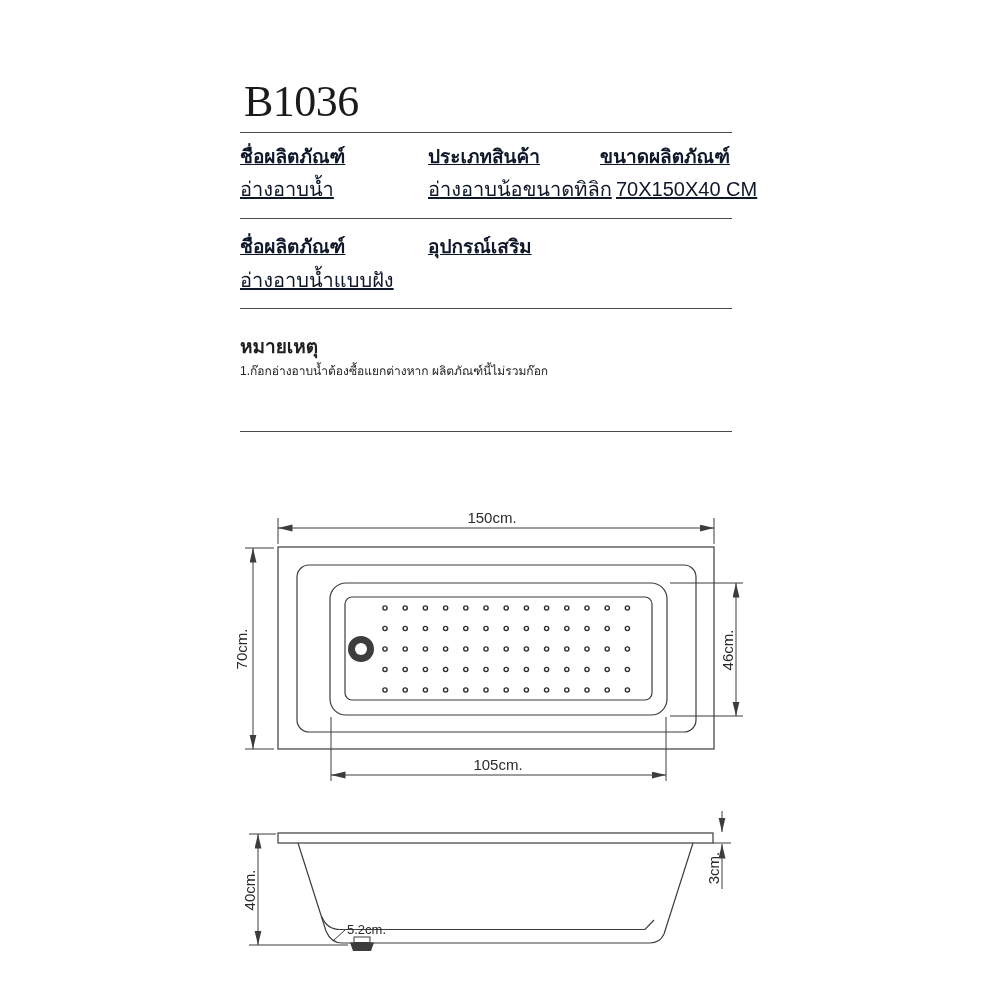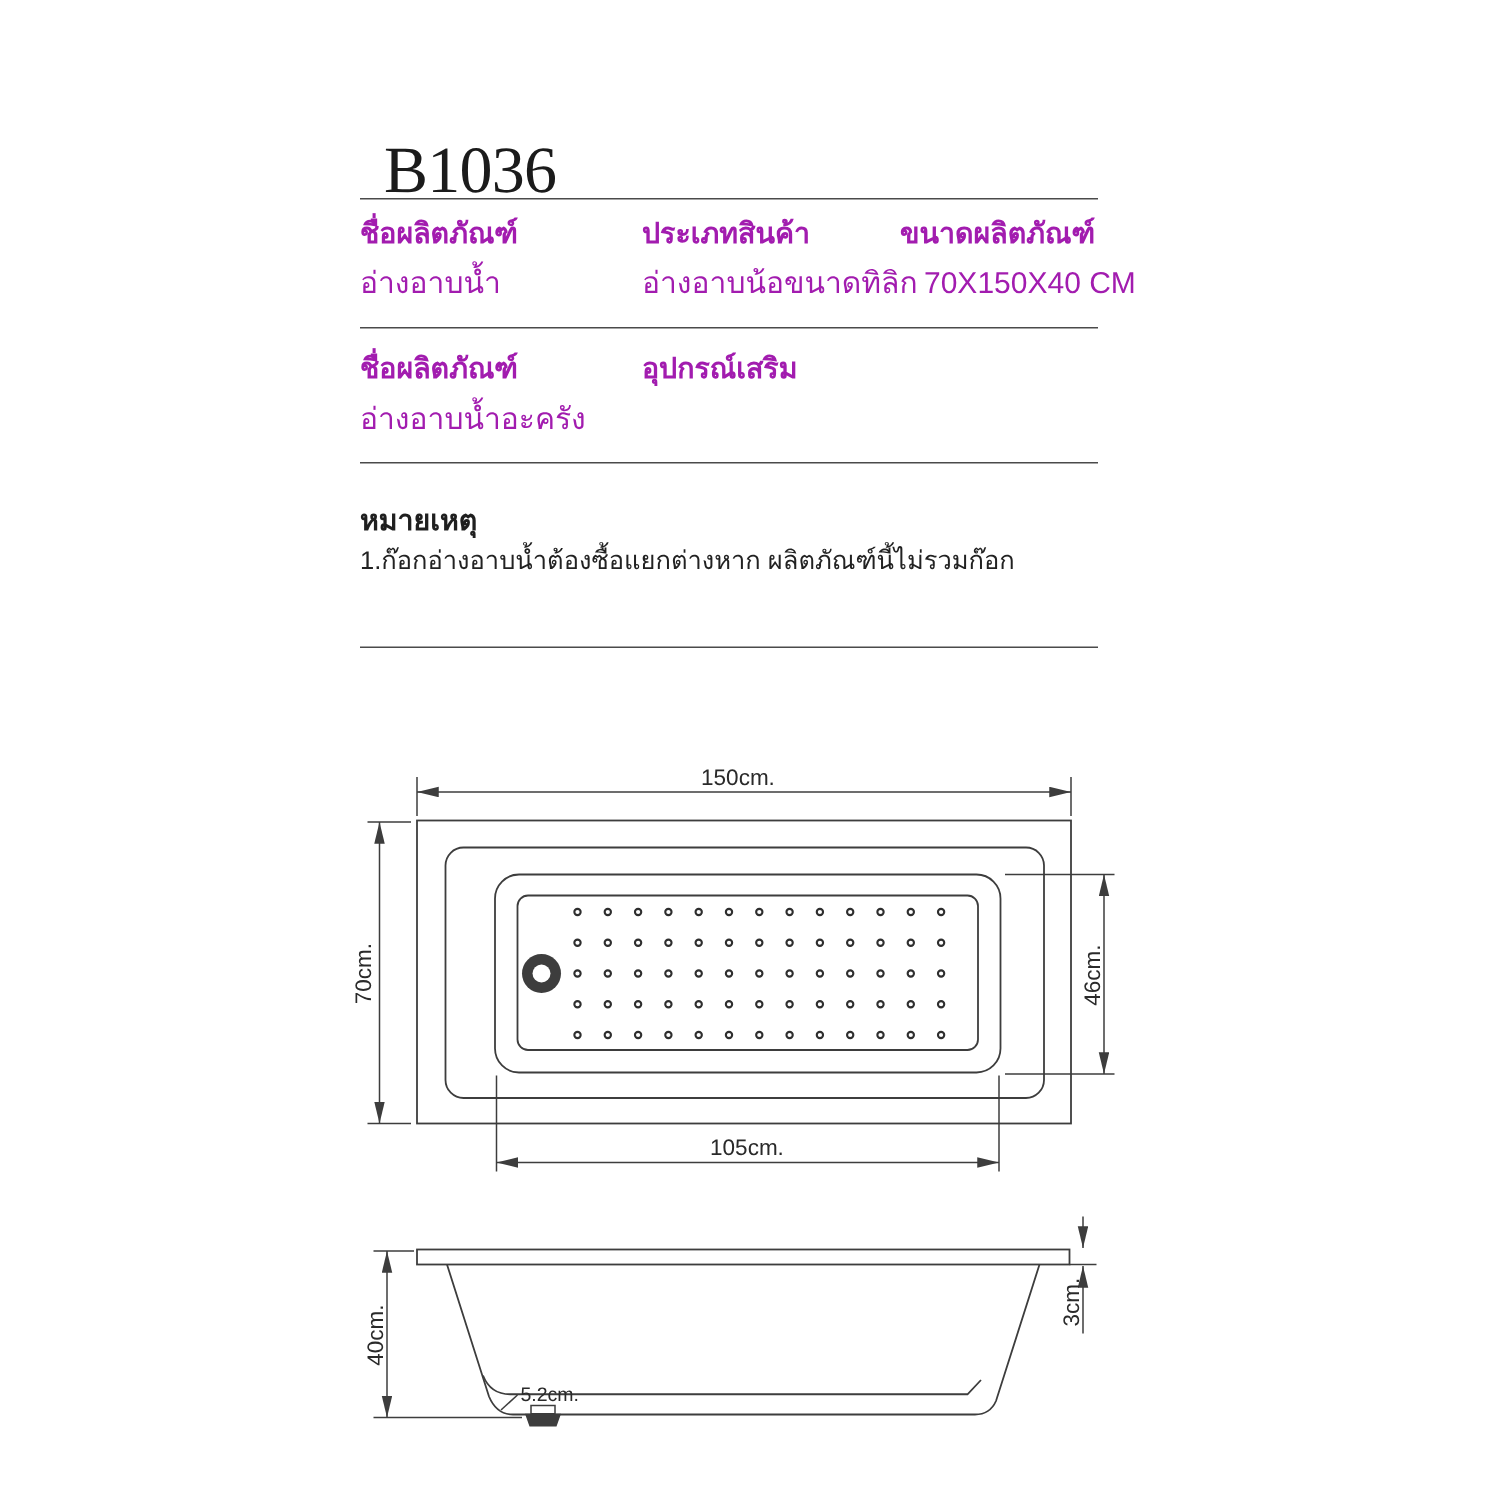--- a/index.html
+++ b/index.html
@@ -3,36 +3,36 @@
 <meta charset="utf-8">
 <style>
   html,body { margin:0; padding:0; }
   body {
     width:1000px; height:1000px; background:#ffffff;
     font-family:"Liberation Sans", sans-serif; color:#1f1f1f;
   }
   .page { position:relative; width:1000px; height:1000px; overflow:hidden; background:#fff; }
 
   .title {
-    position:absolute; left:240px; top:76px; margin:16px;
+    position:absolute; left:240px; top:76px; margin:4px;
     font-family:"Liberation Serif", serif; font-weight:normal;
     font-size:44px; line-height:1; letter-spacing:-0.5px; color:#1b1b1b;
   }
   .rule {
     position:absolute; left:240px; width:492px; height:0;
     border-top:1.4px solid #4a4a4a;
   }
   .cell {
     position:absolute; white-space:nowrap;
-    font-size:20px; line-height:1.2; color:#a21caf;
+    font-size:20px; line-height:1.2; color:#0f172a;text-decoration:underline;
   }
   .cell.hd { font-weight:bold; font-size:19px; }
   .note {
     position:absolute; white-space:nowrap;
-    font-size:17px; line-height:1.2; color:#222;
+    font-size:12px; line-height:1.2; color:#222;
   }
   .notes-hd { position:absolute; white-space:nowrap; font-weight:bold; font-size:19px; }
 
   svg.drawing { position:absolute; left:0; top:480px; }
   .ln { fill:none; stroke:#3d3d3d; stroke-width:1.2; }
   .thin { fill:none; stroke:#3d3d3d; stroke-width:1; }
   .dim line { stroke:#3d3d3d; stroke-width:1; }
   .dim text { fill:#2a2a2a; font-size:15px; font-family:"Liberation Sans",sans-serif; }
   .dotg circle { fill:#ffffff; stroke:#2e2e2e; stroke-width:1.4; }
   .small-label { fill:#2a2a2a; font-size:13px; font-family:"Liberation Sans",sans-serif; }
@@ -50,21 +50,21 @@
   <div class="cell hd" style="left:428px;top:146px">ประเภทสินค้า</div>
   <div class="cell hd" style="left:600px;top:146px">ขนาดผลิตภัณฑ์</div>
   <div class="cell" style="left:240px;top:177px">อ่างอาบน้ำ</div>
   <div class="cell" style="left:428px;top:177px">อ่างอาบน้อขนาดทิลิก</div>
   <div class="cell" style="left:616px;top:177px">70X150X40 CM</div>
 
   <div class="rule" style="top:218px"></div>
 
   <div class="cell hd" style="left:240px;top:236px">ชื่อผลิตภัณฑ์</div>
   <div class="cell hd" style="left:428px;top:236px">อุปกรณ์เสริม</div>
-  <div class="cell" style="left:240px;top:268px">อ่างอาบน้ำอะครัง</div>
+  <div class="cell" style="left:240px;top:268px">อ่างอาบน้ำแบบฝัง</div>
 
   <div class="rule" style="top:308px"></div>
 
   <div class="notes-hd" style="left:240px;top:331px">หมายเหตุ</div>
   <div class="note" style="left:240px;top:364px">1.ก๊อกอ่างอาบน้ำต้องซื้อแยกต่างหาก ผลิตภัณฑ์นี้ไม่รวมก๊อก</div>
 
   <div class="rule" style="top:431px"></div>
 
   <svg class="drawing" width="1000" height="520" viewBox="0 480 1000 520">
     <defs>

